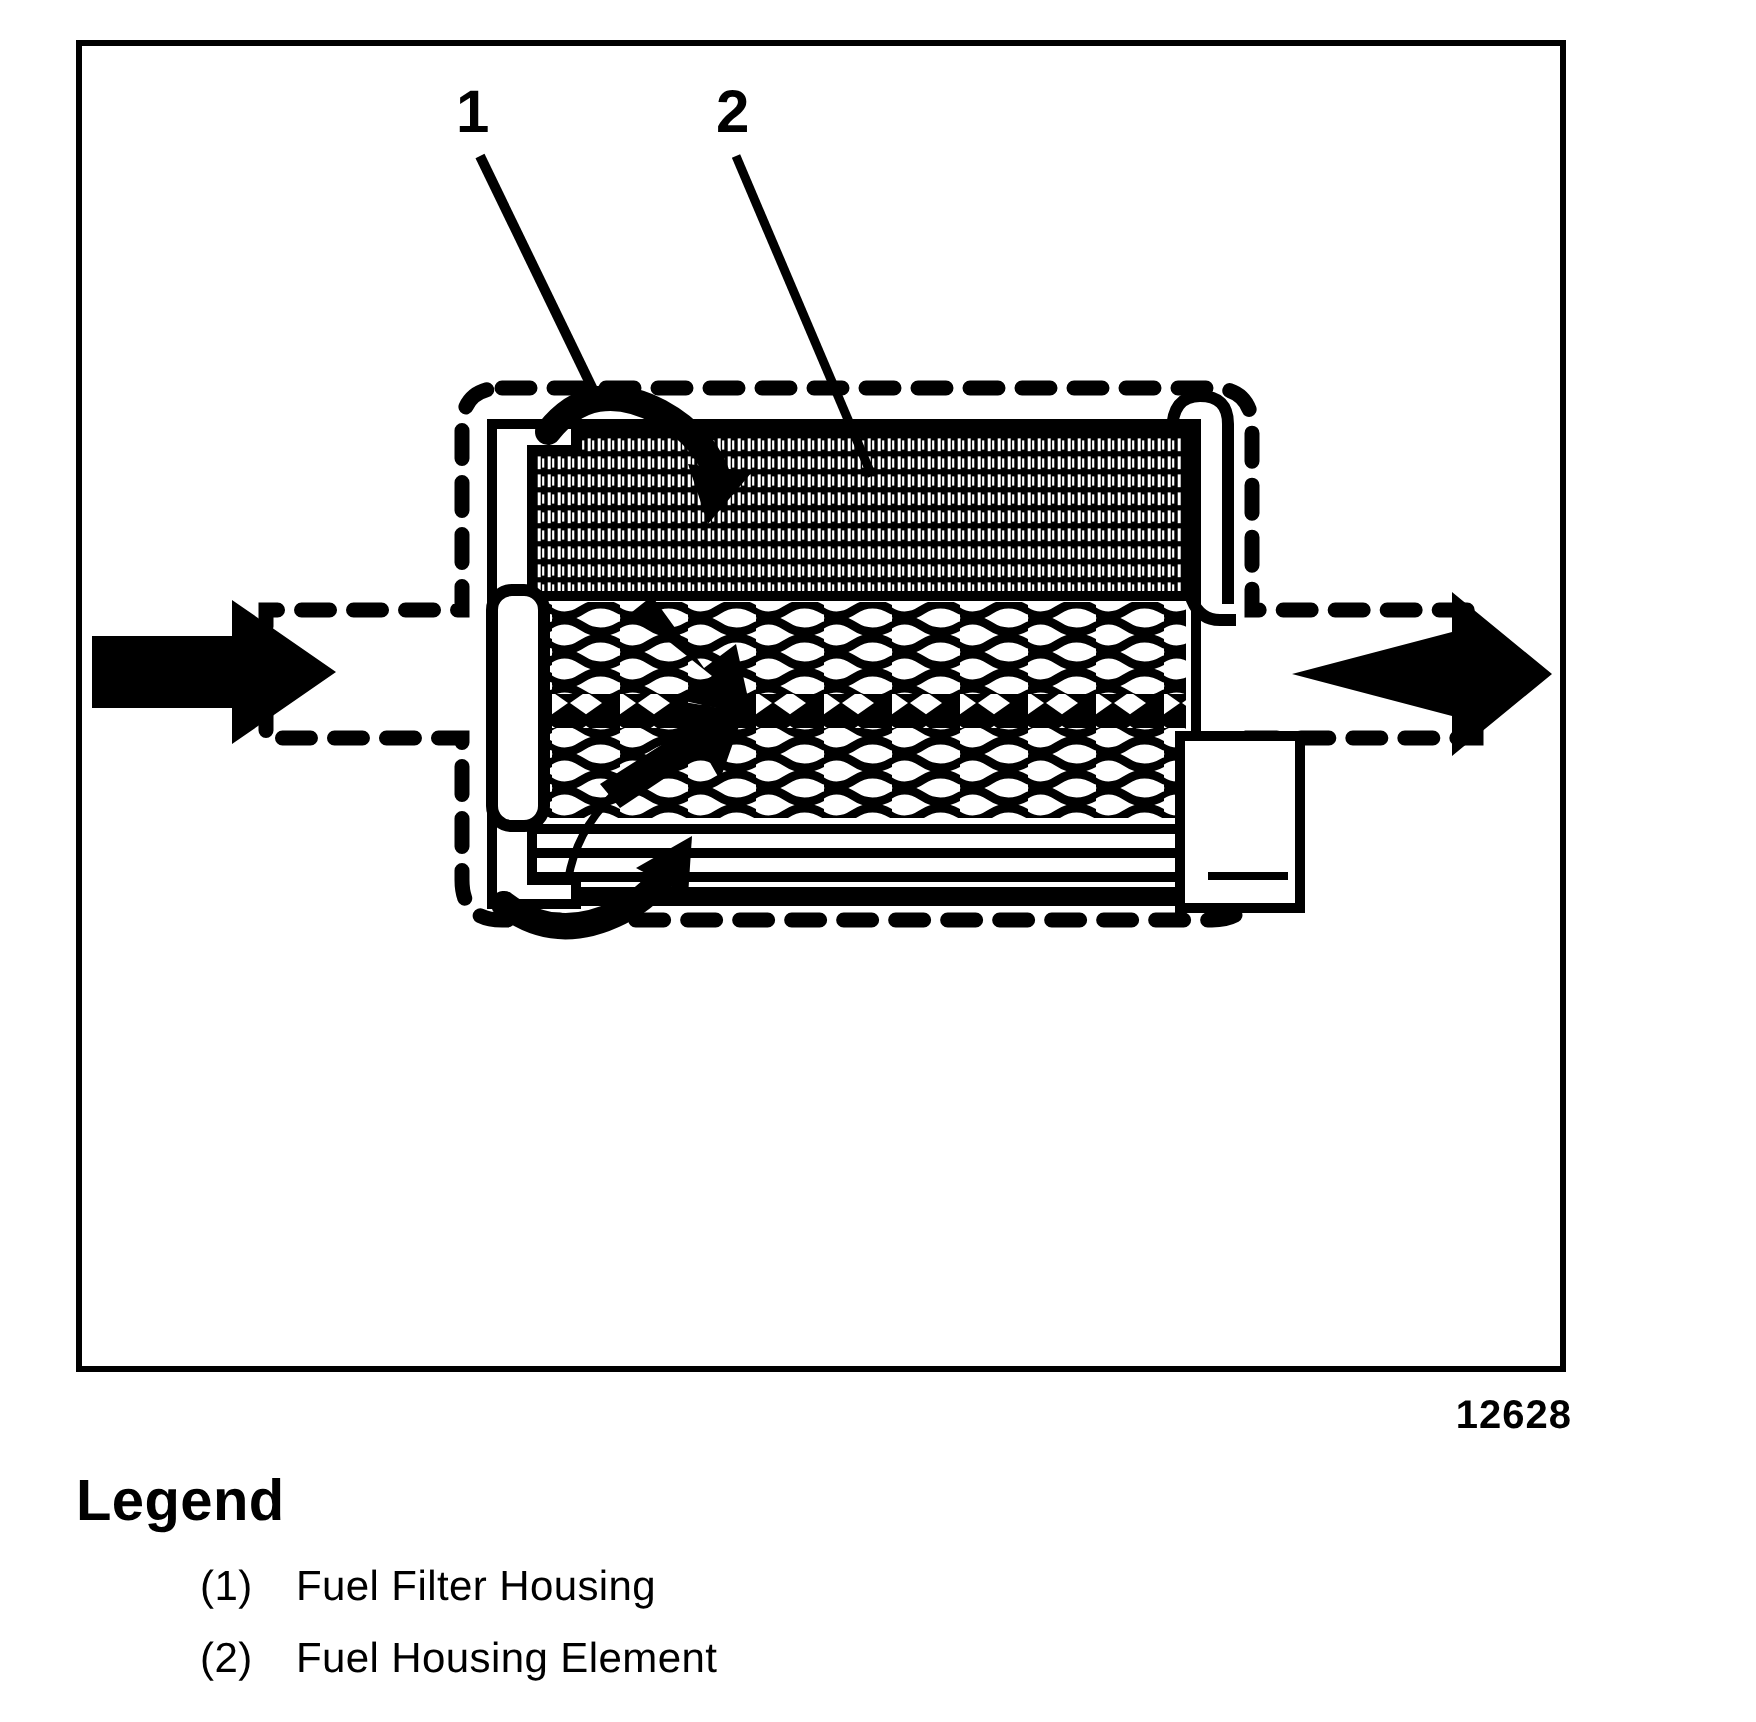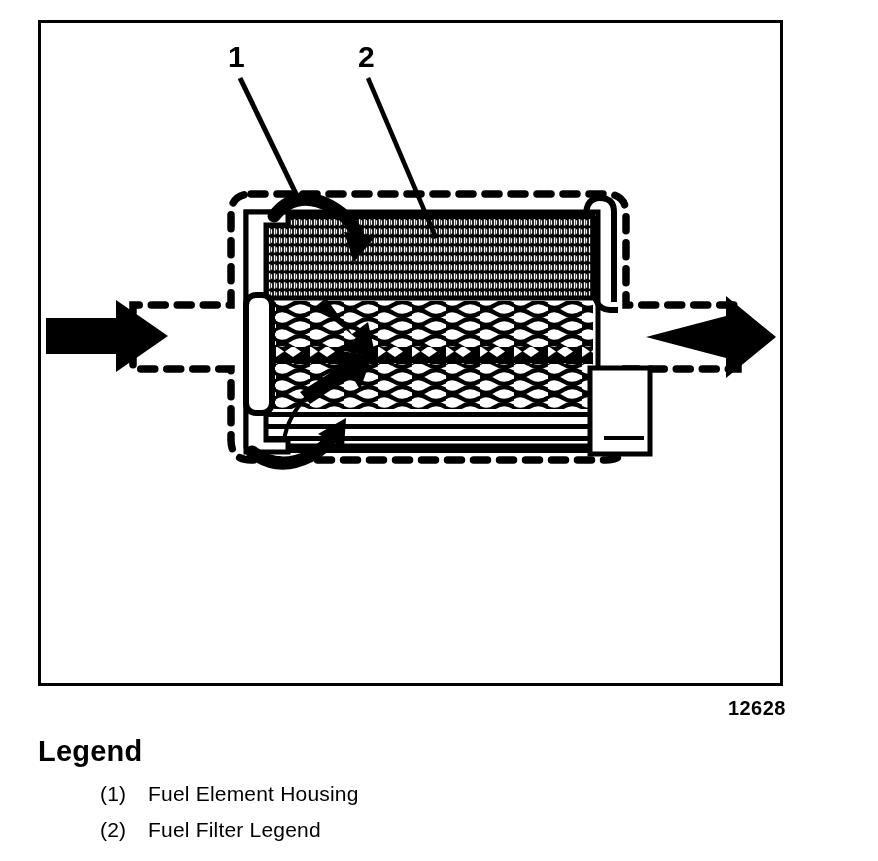--- a/index.html
+++ b/index.html
@@ -236,22 +236,22 @@
   <div class="callout" style="left:228px; top:42px;">1</div>
   <div class="callout" style="left:358px; top:42px;">2</div>
 
   <div class="figure-number">12628</div>
 
   <div class="legend-block">
     <div class="legend-title">Legend</div>
     <ul class="legend-list">
       <li class="legend-item">
         <span class="legend-key">(1)</span>
-        <span class="legend-label">Fuel Element Housing</span>
+        <span class="legend-label">Fuel Filter Housing</span>
       </li>
       <li class="legend-item">
         <span class="legend-key">(2)</span>
-        <span class="legend-label">Fuel Filter Legend</span>
+        <span class="legend-label">Fuel Housing Element</span>
       </li>
     </ul>
   </div>
 
 </div>
 
 </body></html>

